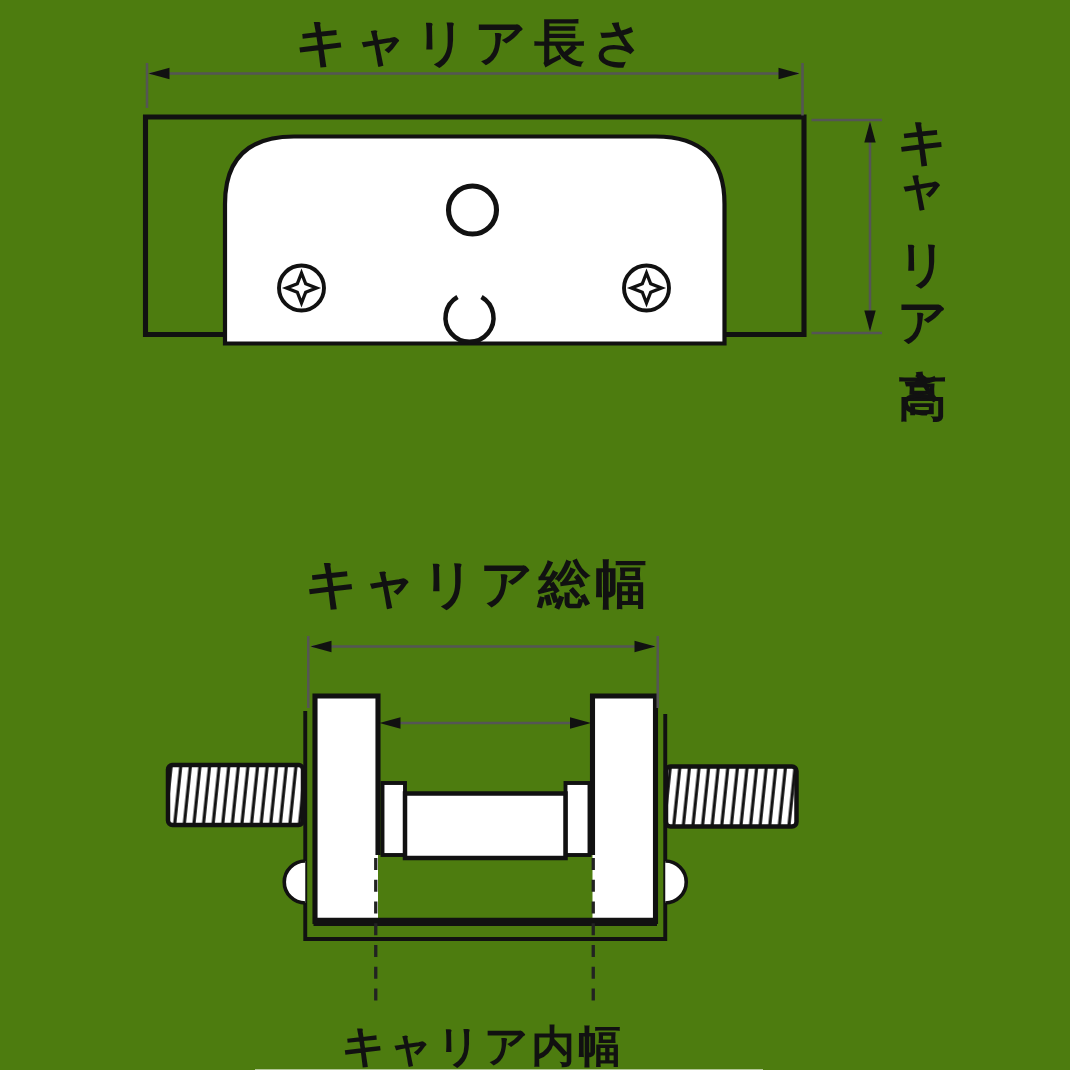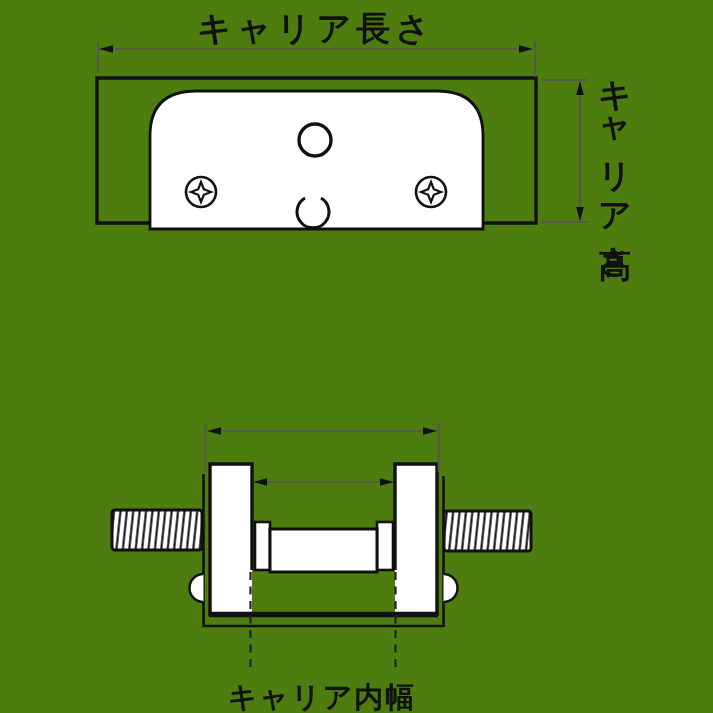--- a/index.html
+++ b/index.html
@@ -112,16 +112,17 @@
         <line x1="250.5" y1="572" x2="250.5" y2="672" stroke="#222222" stroke-width="2.2" stroke-dasharray="8 6.5"></line>
         <line x1="395.5" y1="572" x2="395.5" y2="672" stroke="#222222" stroke-width="2.2" stroke-dasharray="8 6.5"></line>
       </g>
     </g>
   </svg>
 
   <div class="dim-label horiz-top">キャリア長さ</div>
 
   <div class="dim-label vert-right">キャリア高さ</div>
 
+  <div class="dim-label horiz-mid">キャリア総幅</div>
 
   <div class="dim-label horiz-bottom">キャリア内幅</div>
 
 </div>
 
 </body></html>

